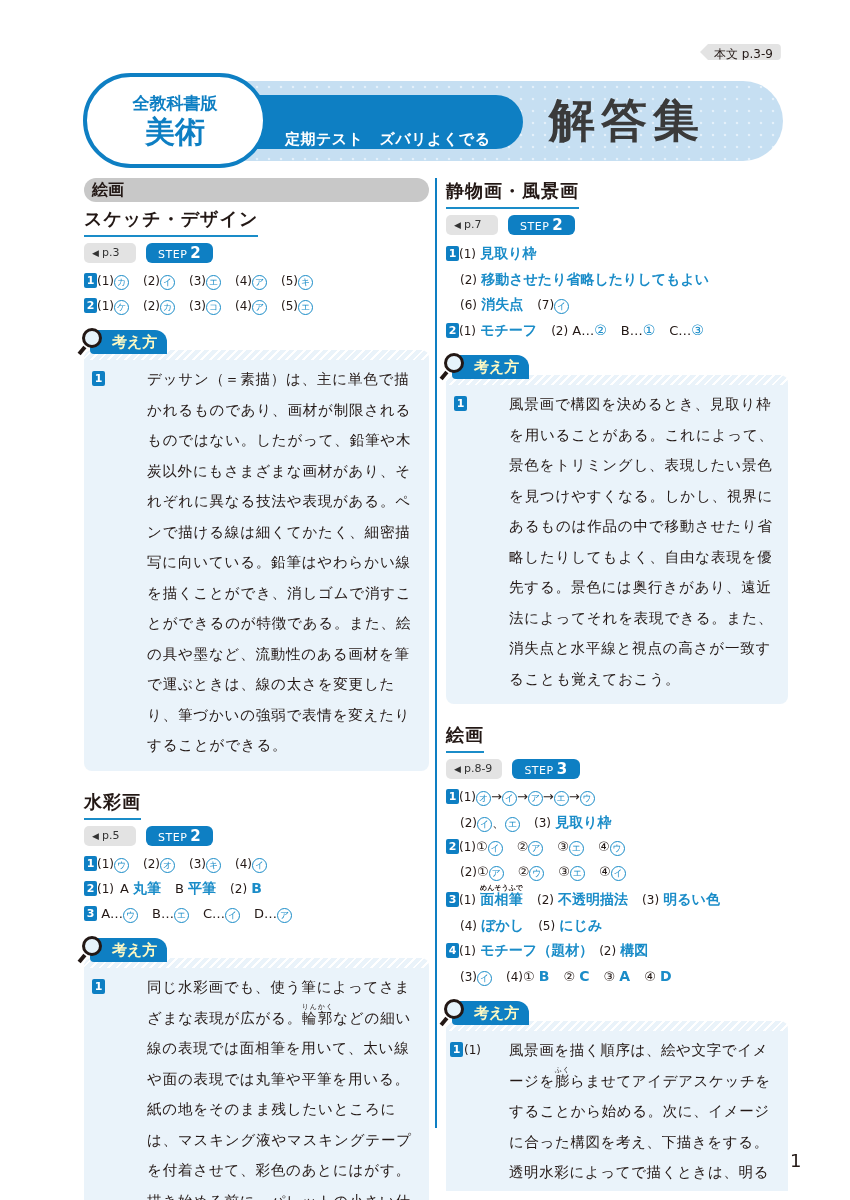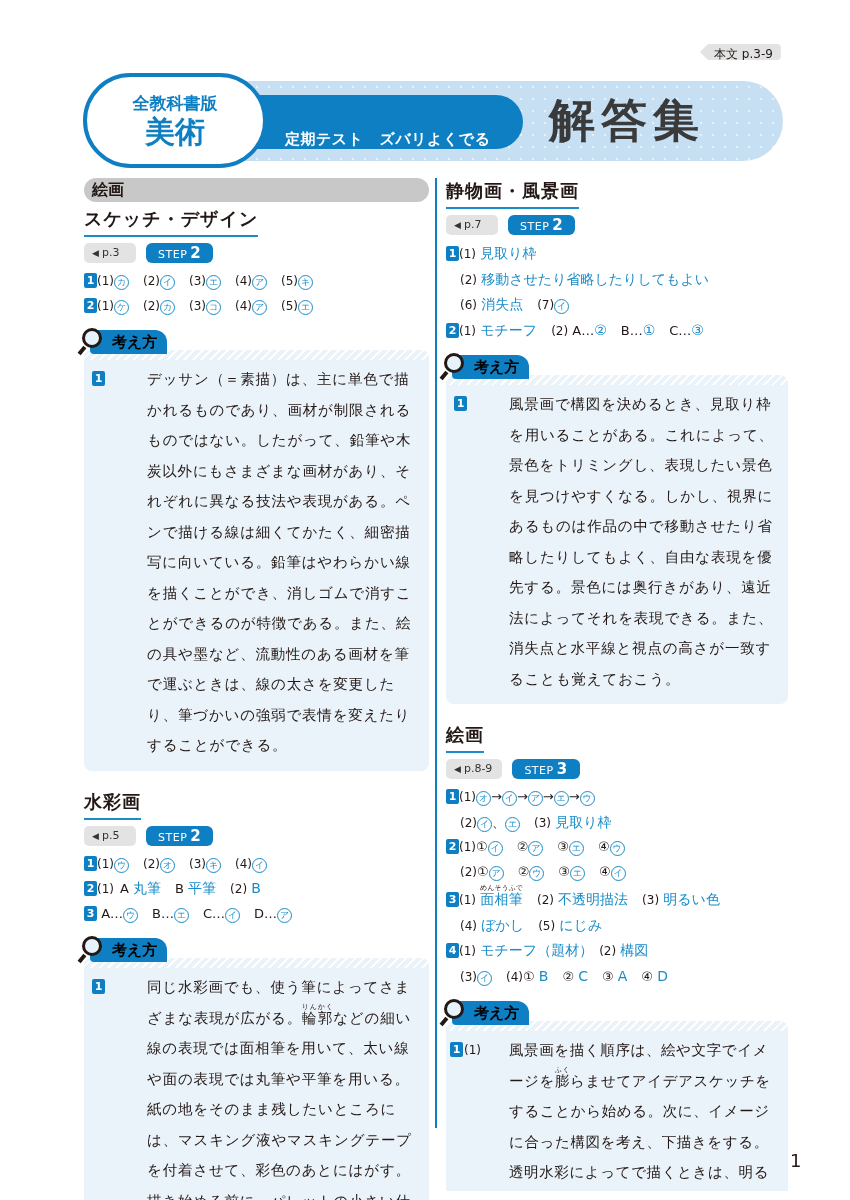--- a/index.html
+++ b/index.html
@@ -67,28 +67,28 @@
   .ans-line.indent { padding-left: 14px; }
   .qnum {
     display: inline-block; width: 13px; height: 15px; background: #0e7fc3; color: #fff; font-size: 11px;
     line-height: 15px; text-align: center; font-weight: bold; border-radius: 2px; vertical-align: 1px;
   }
   .sub { font-size: 12px; }
   .choice {
     display: inline-block; width: 15px; height: 15px; border: 1px solid #1a8cc8; border-radius: 50%;
     color: #1a8cc8; font-size: 9px; line-height: 13px; text-align: center; vertical-align: 0;
   }
-  .blue { color: #1a8cc8; font-weight: normal; font-size: 14px; }
+  .blue { color: #1a8cc8; font-weight: bold; font-size: 14px; }
   .gap { display: inline-block; width: 14px; }
   .gap-s { display: inline-block; width: 6px; }
 
   .kangae-wrap { position: relative; margin-top: 12px; }
   .kangae-tab {
     position: relative; z-index: 2; display: inline-flex; align-items: center; height: 24px;
-    background: #0e7fc3; color: #000000; font-weight: bold; font-size: 15px; padding: 0 10px 0 22px;
+    background: #0e7fc3; color: #fef9c3; font-weight: bold; font-size: 15px; padding: 0 10px 0 22px;
     border-radius: 4px 12px 0 4px; margin-left: 6px;
   }
   .kangae-tab .mag {
     position: absolute; left: -8px; top: -2px; width: 20px; height: 20px; border: 3px solid #231815;
     border-radius: 50%; background: #e6f3fb;
   }
   .kangae-tab .mag::after {
     content: ""; position: absolute; left: -5px; top: 15px; width: 4px; height: 9px;
     background: #231815; transform: rotate(40deg);
   }

